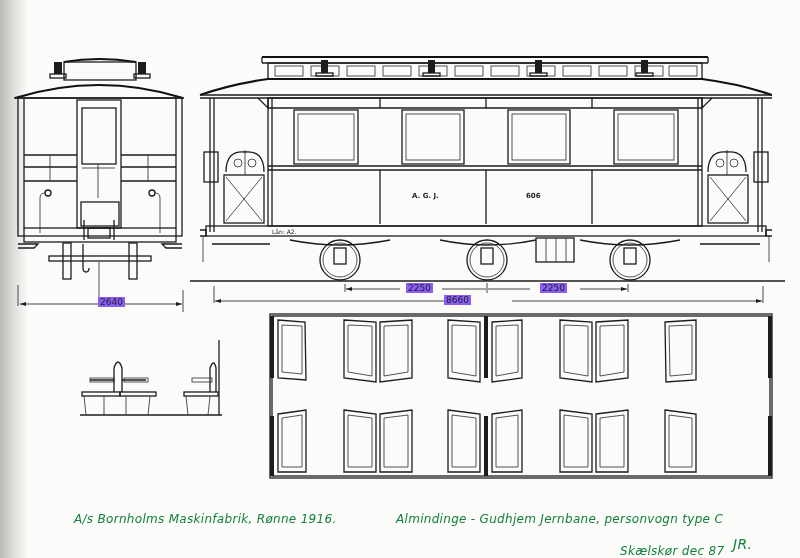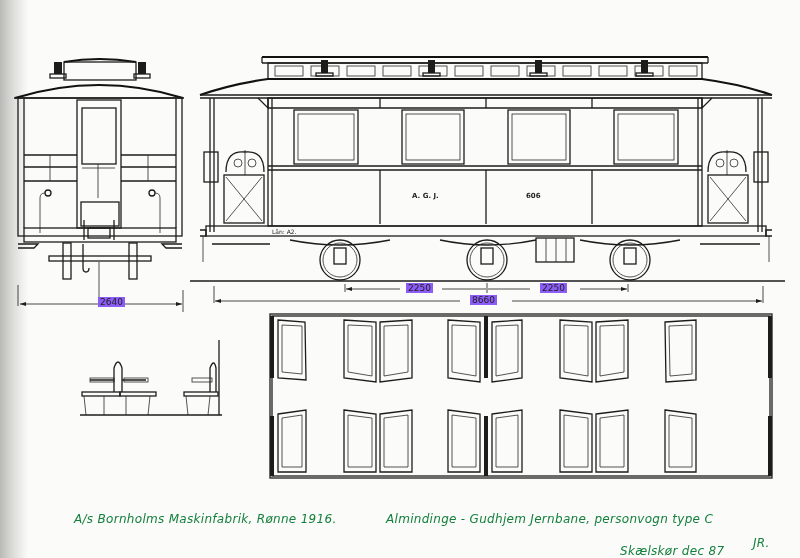--- a/index.html
+++ b/index.html
@@ -299,19 +299,19 @@
     </g>
   </svg>
 
   <div class="lbl car-mark" style="left:412px;top:192px;">A. G. J.</div>
   <div class="lbl car-mark" style="left:526px;top:192px;text-align:right;">606</div>
   <div class="lbl car-mark" style="left:272px;top:228px;font-weight:normal;font-size:6px;">Lån: A2.</div>
 
   <div class="lbl dimtxt" style="left:86px;top:297px;margin-left:12px;">2640</div>
   <div class="lbl dimtxt" style="left:406px;top:283px;">2250</div>
   <div class="lbl dimtxt" style="left:540px;top:283px;">2250</div>
-  <div class="lbl dimtxt" style="left:470px;top:295px;">8660</div>
+  <div class="lbl dimtxt" style="left:444px;top:295px;">8660</div>
 
   <div class="lbl hand" style="left:74px;top:512px;font-size:12px;">A/s Bornholms Maskinfabrik, Rønne 1916.</div>
-  <div class="lbl hand" style="left:386px;top:512px;font-size:12px;">Almindinge - Gudhjem Jernbane, personvogn type C</div>
+  <div class="lbl hand" style="left:396px;top:512px;font-size:12px;">Almindinge - Gudhjem Jernbane, personvogn type C</div>
   <div class="lbl hand" style="left:620px;top:544px;font-size:12px;">Skælskør dec 87</div>
-  <div class="lbl hand" style="left:753px;top:536px;font-size:12px;">JR.</div>
+  <div class="lbl hand" style="left:733px;top:536px;font-size:14px;">JR.</div>
 </div>
 
 </body></html>

